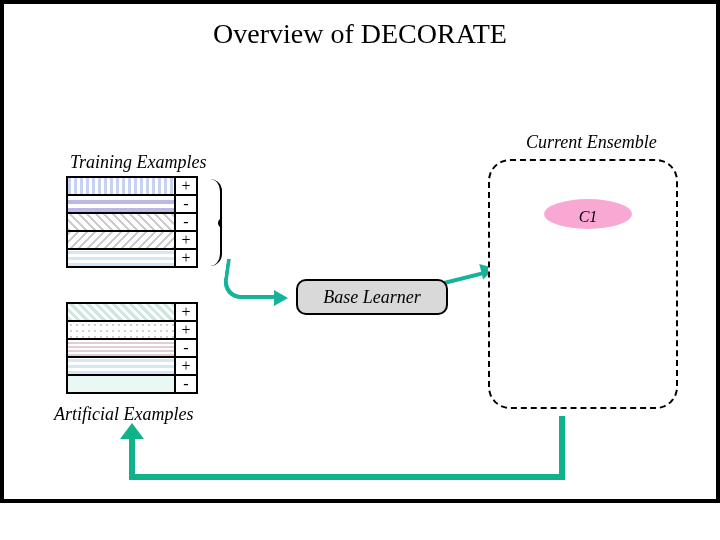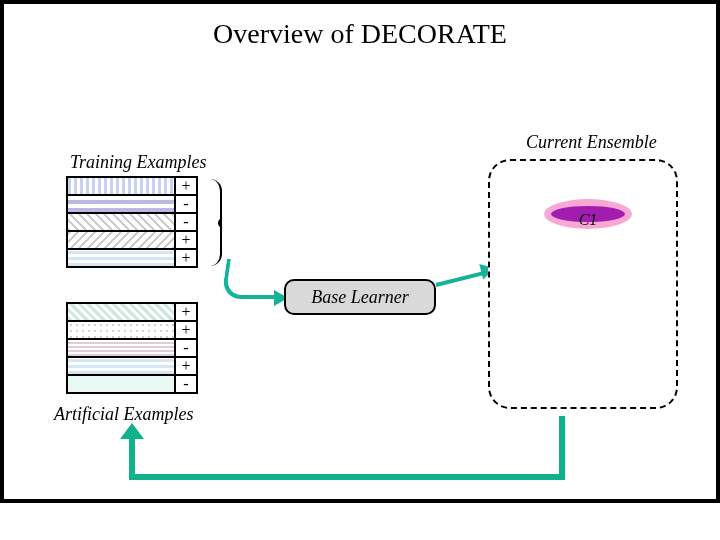--- a/index.html
+++ b/index.html
@@ -89,21 +89,21 @@
     right:-7px; top:50%; transform:translateY(-50%);
     width:7px;height:10px;
     border-left:2px solid #000;
     border-top-left-radius:8px;
     border-bottom-left-radius:8px;
   }
 
   
   .baselearner {
     position: absolute;
-    left: 280px;
+    left: 292px;
     top: 275px;
     width: 152px;
     height: 36px;
     border: 2px solid #000;
     border-radius: 10px;
     background: #d9d9d9;
     text-align: center;
     line-height: 32px;
     font-style: italic;
     font-size: 18px;
@@ -119,22 +119,22 @@
     border: 2.5px dashed #000;
     border-radius: 22px;
     background: #fff;
   }
   .c1 {
     position: absolute;
     left: 540px;
     top: 195px;
     width: 88px;
     height: 30px;
-    background: #a21caf;
-    border: 7px solid #f9a8d4;
+    background: #f9a8d4;
+    border: 4px solid #f9a8d4;
     border-radius: 50%;
     text-align: center;
     line-height: 28px;
     font-style: italic;
     font-size: 16px;
   }
 
   
   .gseg { position:absolute; background:#11b28a; }
   .gseg.h1 { left:125px; top:470px; width:436px; height:6px; } 

